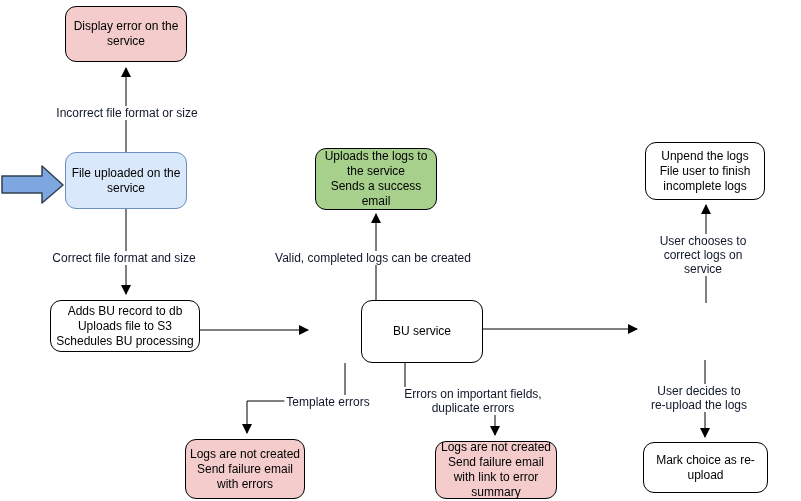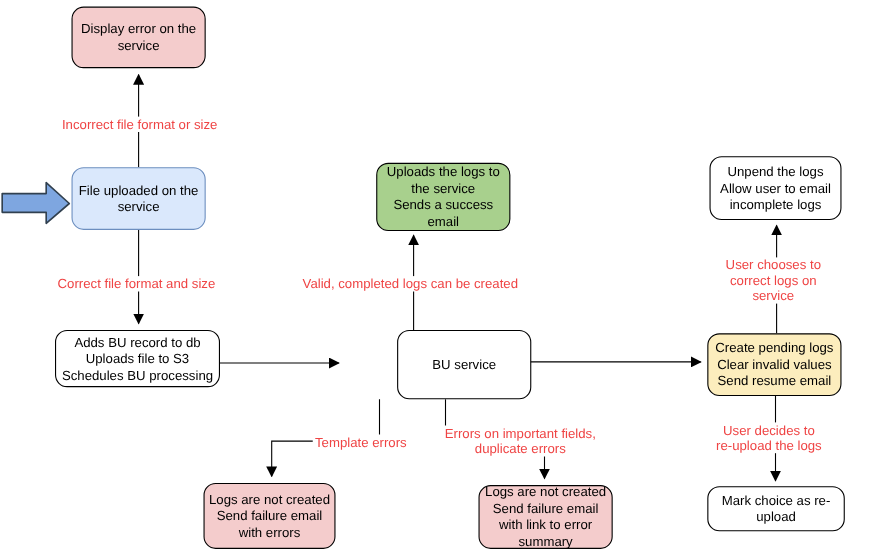--- a/index.html
+++ b/index.html
@@ -21,21 +21,21 @@
     display:flex;align-items:center;justify-content:center;
     text-align:center;
     font-size:12px;line-height:15px;color:#000;
     padding:2px 3px;
   }
   .node span{white-space:pre-line;}
   .edge-label{
     position:absolute;
     transform:translate(-50%,-50%);
     background:#ffffff;
-    font-size:12px;line-height:14px;color:#ef4444;
+    font-size:12px;line-height:14px;color:#0f172a;
     white-space:pre-line;
     text-align:center;
     padding:0 2px;
   }
 </style>
 </head>
 <body>
 
 <div class="canvas">
 
@@ -66,40 +66,35 @@
     </div>
   <div class="node" style="left: 65px; top: 152px; width: 122px; height: 57px; background-color: rgb(218, 232, 252); border-color: rgb(108, 142, 191);">
       <span>File uploaded on the
 service</span>
     </div>
   <div class="node" style="left: 50px; top: 300px; width: 150px; height: 52px; background-color: rgb(255, 255, 255); border-color: rgb(0, 0, 0);">
       <span>Adds BU record to db
 Uploads file to S3
 Schedules BU processing</span>
     </div>
-  <div class="node" style="left: 315px; top: 148px; width: 122px; height: 62px; background-color: rgb(168, 208, 141); border-color: rgb(0, 0, 0); margin-left: 27px;">
+  <div class="node" style="left: 315px; top: 148px; width: 122px; height: 62px; background-color: rgb(168, 208, 141); border-color: rgb(0, 0, 0);">
       <span>Uploads the logs to
 the service
 Sends a success
 email</span>
     </div>
   <div class="node" style="left: 313px; top: 300px; width: 122px; height: 63px; background-color: rgb(255, 255, 255); border-color: rgb(0, 0, 0); margin-left: 48px;">
       <span>BU service</span>
     </div>
   <div class="node" style="left: 645px; top: 142px; width: 120px; height: 58px; background-color: rgb(255, 255, 255); border-color: rgb(0, 0, 0);">
       <span>Unpend the logs
-Allow user to email
+File user to finish
 incomplete logs</span>
     </div>
-  <div class="node" style="left: 643px; top: 303px; width: 122px; height: 57px; background-color: rgb(252, 237, 189); border-color: rgb(0, 0, 0);">
-      <span>Create pending logs
-Clear invalid values
-Send resume email</span>
-    </div>
-  <div class="node" style="left: 643px; top: 442px; width: 125px; height: 41px; background-color: rgb(255, 255, 255); border-color: rgb(0, 0, 0);">
+  <div class="node" style="left: 643px; top: 442px; width: 125px; height: 51px; background-color: rgb(255, 255, 255); border-color: rgb(0, 0, 0);">
       <span>Mark choice as re-
 upload</span>
     </div>
   <div class="node" style="left: 185px; top: 439px; width: 120px; height: 60px; background-color: rgb(244, 204, 204); border-color: rgb(0, 0, 0);">
       <span>Logs are not created
 Send failure email
 with errors</span>
     </div>
   <div class="node" style="left: 435px; top: 441px; width: 122px; height: 58px; background-color: rgb(244, 204, 204); border-color: rgb(0, 0, 0);">
       <span>Logs are not created

